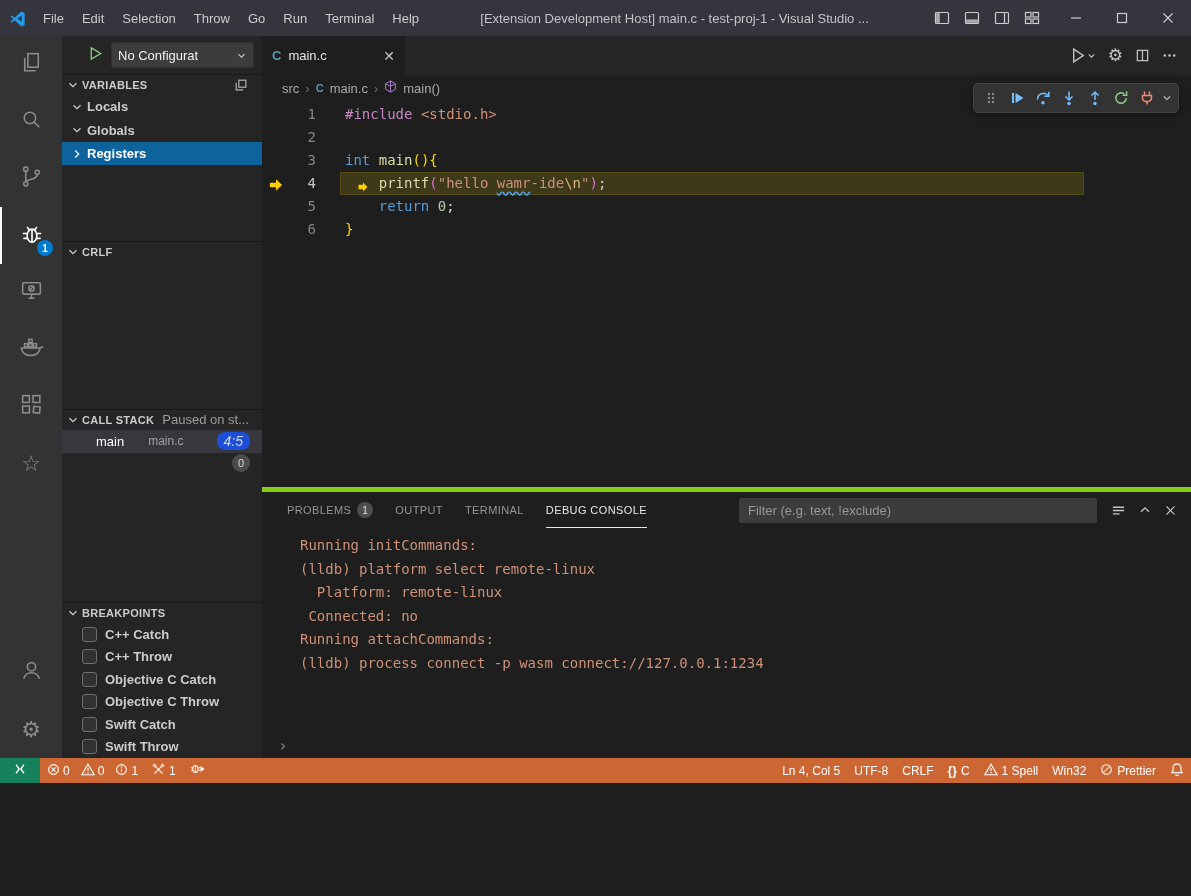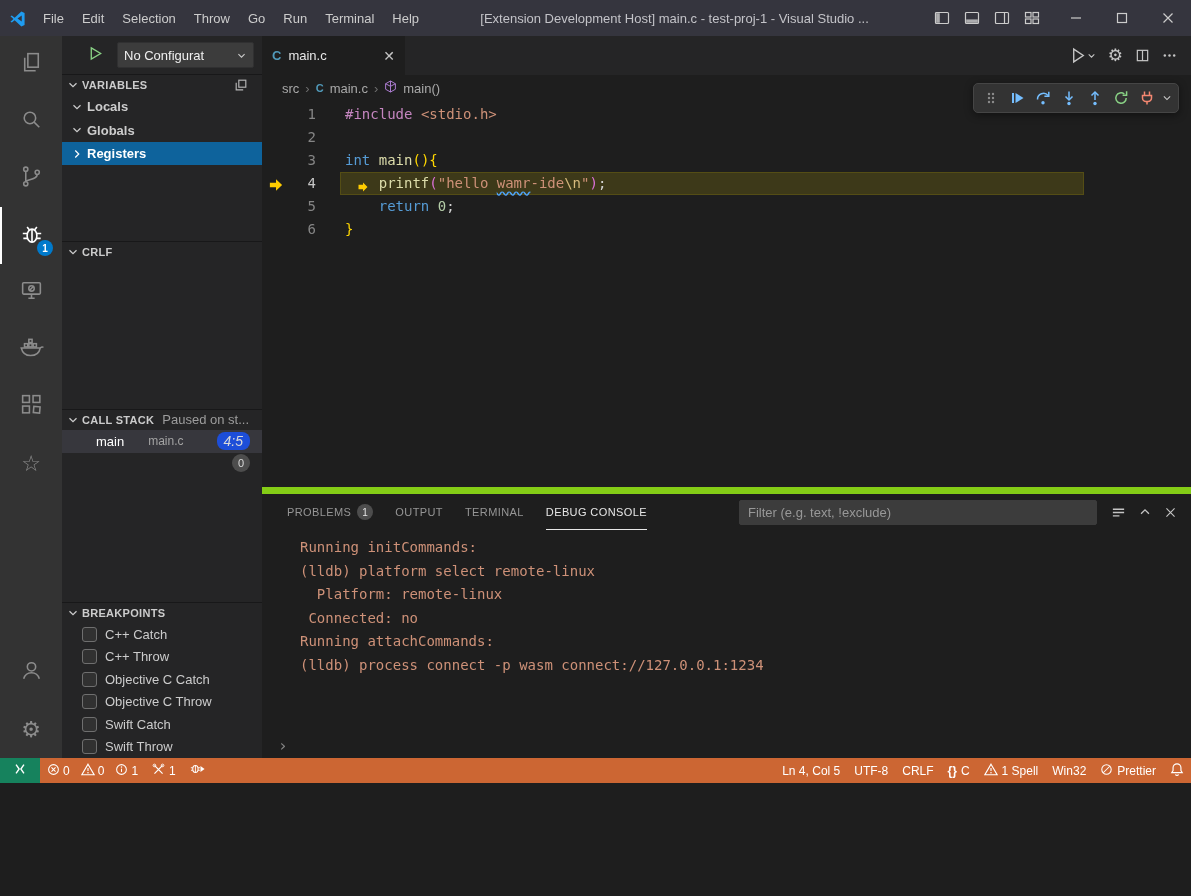--- a/index.html
+++ b/index.html
@@ -26,39 +26,39 @@
   .ab-item { position:relative; height:57px; display:flex; align-items:center; justify-content:center; cursor:pointer; }
   .ab-item.active { border-left:2px solid #ffffff; }
   .ab-glyph { font-size:22px; color:#8c8c8c; line-height:1; }
   .ab-badge { position:absolute; right:9px; bottom:8px; min-width:16px; height:16px; border-radius:50%;
     background:var(--badge-blue,#007acc); color:#fff; font-size:10px; font-weight:bold;
     display:flex; align-items:center; justify-content:center; }
   .ab-bottom { margin-top:auto; }
 
   
   .sidebar { width:200px; background:#252526; color:#cccccc; display:flex; flex-direction:column; font-size:13px; overflow:hidden; }
-  .config-row { height:44px; display:flex; align-items:center; padding:0 8px 0 26px; gap:14px; }
+  .config-row { height:44px; display:flex; align-items:center; padding:0 8px 0 26px; gap:8px; }
   .config-dd { flex:1; height:26px; background:#3c3c3c; border:1px solid #303031; border-radius:2px;
     display:flex; align-items:center; padding:0 6px; gap:4px; color:#f0f0f0; font-size:13px; cursor:pointer; }
   .config-dd .dd-label { flex:1; white-space:nowrap; overflow:hidden; }
   .sec-header { height:24px; display:flex; align-items:center; padding:0 8px 0 4px; font-size:11px; font-weight:bold;
     color:#cccccc; border-top:1px solid #00000055; cursor:pointer; }
   .sec-header .hdr-label { margin-left:2px; letter-spacing:.3px; }
   .sec-status { font-weight:normal; color:#9d9d9d; margin-left:8px; font-size:13px; white-space:nowrap; overflow:hidden; }
   .tree-row { height:27px; display:flex; align-items:center; padding-left:8px; gap:3px; cursor:pointer; }
   .tree-row.selected { background:var(--selection-blue,#0e639c); color:#ffffff; }
   .chev { display:flex; align-items:center; }
   .sp88{height:88px;} .sp169{height:169px;} .sp148{height:148px;}
   .frame-row { height:27px; display:flex; align-items:center; background:#37373d; padding:0 12px 0 34px; }
   .frame-file { color:#a3a3a3; margin-left:24px; font-size:12px; }
   .badge-pill { margin-left:auto; background:#1d4ed8; color:#d9d9d9; font-size:14px; border-radius:8px; padding:1px 7px;font-style:italic; }
   .zero-row { height:24px; display:flex; justify-content:flex-end; padding-right:12px; align-items:center; }
   .badge-circle { width:18px; height:18px; border-radius:50%; background:#4d4d4d; color:#d9d9d9; font-size:11px;
     display:flex; align-items:center; justify-content:center; }
-  .bp-row { height:26px; display:flex; align-items:center; padding-left:20px; gap:8px; cursor:pointer; }
+  .bp-row { height:26px; display:flex; align-items:center; padding-left:20px; gap:8px; cursor:pointer;font-weight:bold; }
   .checkbox { width:15px; height:15px; background:#313131; border:1px solid #6f6f6f; border-radius:3px; flex:none; }
   .hdr-action { margin-left:auto; margin-right:6px; display:flex; align-items:center; }
 
   
   .editor-col { flex:1; display:flex; flex-direction:column; position:relative; min-width:0; }
   .tabbar { height:39px; background:#252526; display:flex; align-items:stretch; }
   .tab { width:143px; background:#1e1e1e; display:flex; align-items:center; padding:0 10px; gap:7px; color:#e8e8e8; font-size:13px; cursor:pointer; }
   .c-icon { color:#519aba; font-weight:bold; font-size:13px; }
   .tab-close { margin-left:auto; color:#c5c5c5; font-size:14px; cursor:pointer; }
   .tab-actions { margin-left:auto; display:flex; align-items:center; gap:12px; padding-right:14px; color:#c5c5c5; }
@@ -91,21 +91,21 @@
   .tok.bracket2 { color:#da70d6; }
   .tok.misspelled { text-decoration:underline; text-decoration-style:wavy; text-decoration-color:#4fa6ff;
     text-underline-offset:3px; text-decoration-skip-ink:none; }
 
   
   .debug-toolbar { position:absolute; top:47px; right:12px; height:30px; background:#333333; border:1px solid #454545;
     border-radius:5px; box-shadow:0 2px 8px rgba(0,0,0,.45); display:flex; align-items:center; padding:0 4px; z-index:5; }
   .dt-btn { width:26px; height:26px; display:flex; align-items:center; justify-content:center; cursor:pointer; border-radius:4px; }
 
   
-  .panel { height:271px; background:#1e1e1e; border-top:7px solid #84cc16; display:flex; flex-direction:column; }
+  .panel { height:271px; background:#1e1e1e; border-top:5px solid #84cc16; display:flex; flex-direction:column; }
   .panel-header { height:36px; display:flex; align-items:center; padding:0 14px 0 25px; flex:none; }
   .ptab { display:flex; align-items:center; gap:6px; margin-right:22px; font-size:11px; letter-spacing:.4px;
     color:#969696; cursor:pointer; height:100%; }
   .ptab.active { color:#e7e7e7; box-shadow:inset 0 -1px 0 #e7e7e7; }
   .ptab-badge { width:16px; height:16px; border-radius:50%; background:#4d4d4d; color:#e6e6e6; font-size:10px;
     display:flex; align-items:center; justify-content:center; }
   .filter-input { margin-left:auto; width:358px; height:25px; background:#3c3c3c; border:1px solid #3c3c3c;
     border-radius:2px; color:#cccccc; font-size:13px; padding:0 8px; outline:none; }
   .filter-input::placeholder { color:#989898; }
   .panel-acts { display:flex; gap:12px; margin-left:14px; color:#c5c5c5; }

